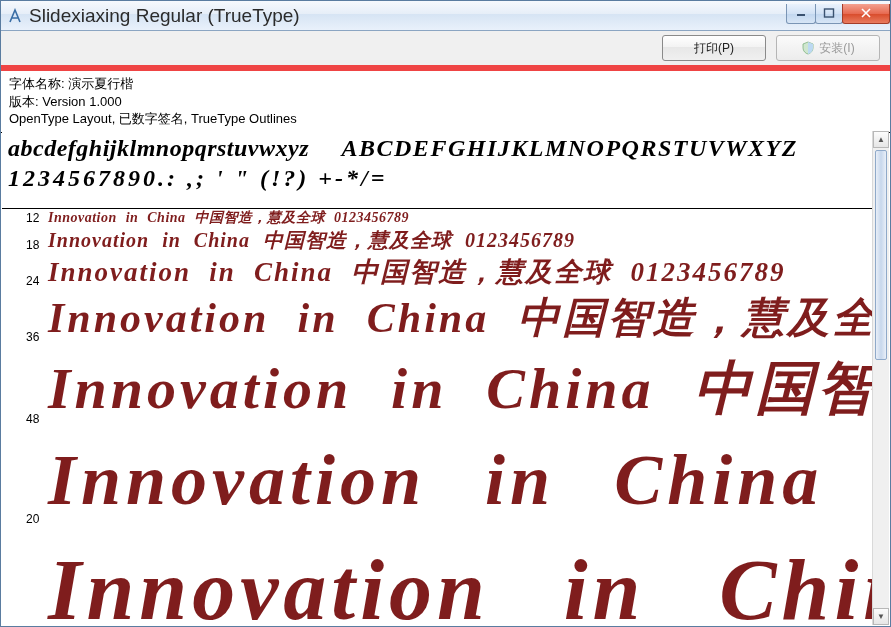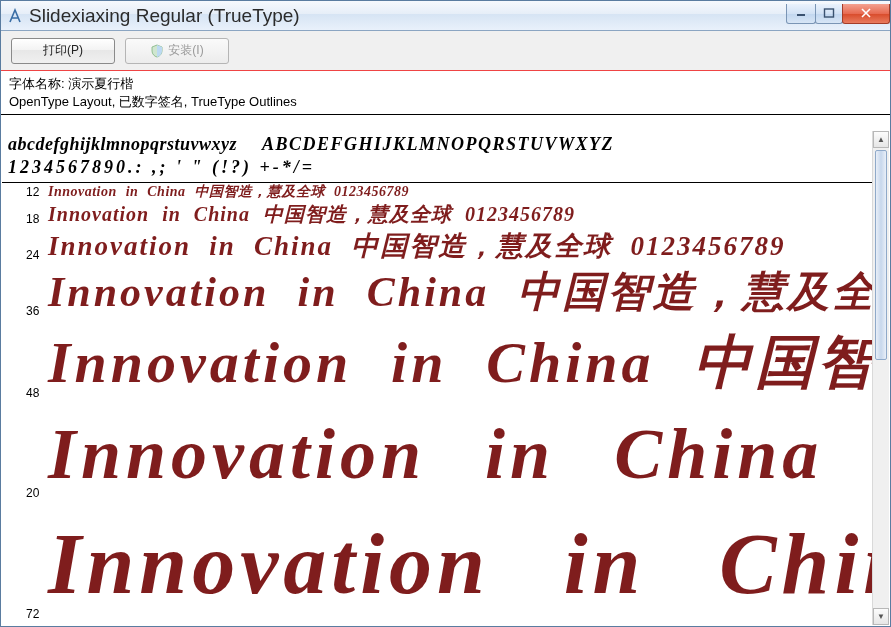--- a/index.html
+++ b/index.html
@@ -59,25 +59,26 @@
     color: #fff;
   }
   .win-btn.max { width: 28px; }
   .win-btn.min { width: 30px; }
   .win-btn svg { width: 12px; height: 10px; }
 
   
   .toolbar {
     height: 40px;
     background: #f0f0f0;
-    border-bottom: 1px solid #ef4444;
+    border-bottom: 6px solid #ef4444;
     display: flex;
     align-items: center;
     padding: 0 10px;
     gap: 10px;
+    justify-content: flex-end;
   }
   .tb-btn {
     height: 26px;
     min-width: 104px;
     border: 1px solid #8a8a8a;
     border-radius: 3px;
     background: linear-gradient(to bottom, #ffffff 0%, #f3f3f3 45%, #e7e7e7 46%, #f0f0f0 100%);
     display: flex; align-items: center; justify-content: center;
     font-size: 12px;
     color: #222;
@@ -130,25 +131,25 @@
   .scrollbar .sb-btn.down { position:absolute; bottom:0; left:0; right:0; }
   .scrollbar .thumb {
     position:absolute; left:2px; right:2px;
     top: 19px; height: 210px;
     background: linear-gradient(to right,#e9eff8,#c7d7ec,#e9eff8);
     border:1px solid #8fa9c9;
     border-radius:2px;
   }
 
   .charset {
-    padding: 2px 6px 4px 6px;
+    padding: 2px 6px 15px 6px;
     border-bottom: 1px solid #000;
     font-family: "Brush Script MT", "Segoe Script", cursive;
     font-style: italic;
-    font-size: 18px;
+    font-size: 24px;
     line-height: 1.25;
     letter-spacing: 0.5px;
     color:#000;
     margin-right:13px;
     white-space: nowrap;
     font-weight:600;
   }
   .charset .row2 { letter-spacing: 3px; }
 
   .samples { margin-right: 17px; margin-left: 20px; }
@@ -225,20 +226,21 @@
           <path d="M7 1 L12 3 V7 C12 10 9.5 12.5 7 13 C4.5 12.5 2 10 2 7 V3 Z" fill="#cfe6cf" stroke="#7fb27f" stroke-width="0.8"></path>
           <path d="M7 1 L12 3 V7 C12 10 9.5 12.5 7 13 Z" fill="#bcd9f2"></path>
         </svg>
     </span>
     <span>安装(I)</span>
   </div>
 </div>
 
 <div class="info">
   <div>字体名称: 演示夏行楷</div>
+  <div>版本: Version 1.000</div>
   <div>OpenType Layout, 已数字签名, TrueType Outlines</div>
 </div>
 
 <div class="preview">
 
   <div class="charset">
     <div>
       <span>abcdefghijklmnopqrstuvwxyz</span>
       &nbsp;&nbsp;&nbsp;
       <span style="letter-spacing:1.5px;">ABCDEFGHIJKLMNOPQRSTUVWXYZ</span>

